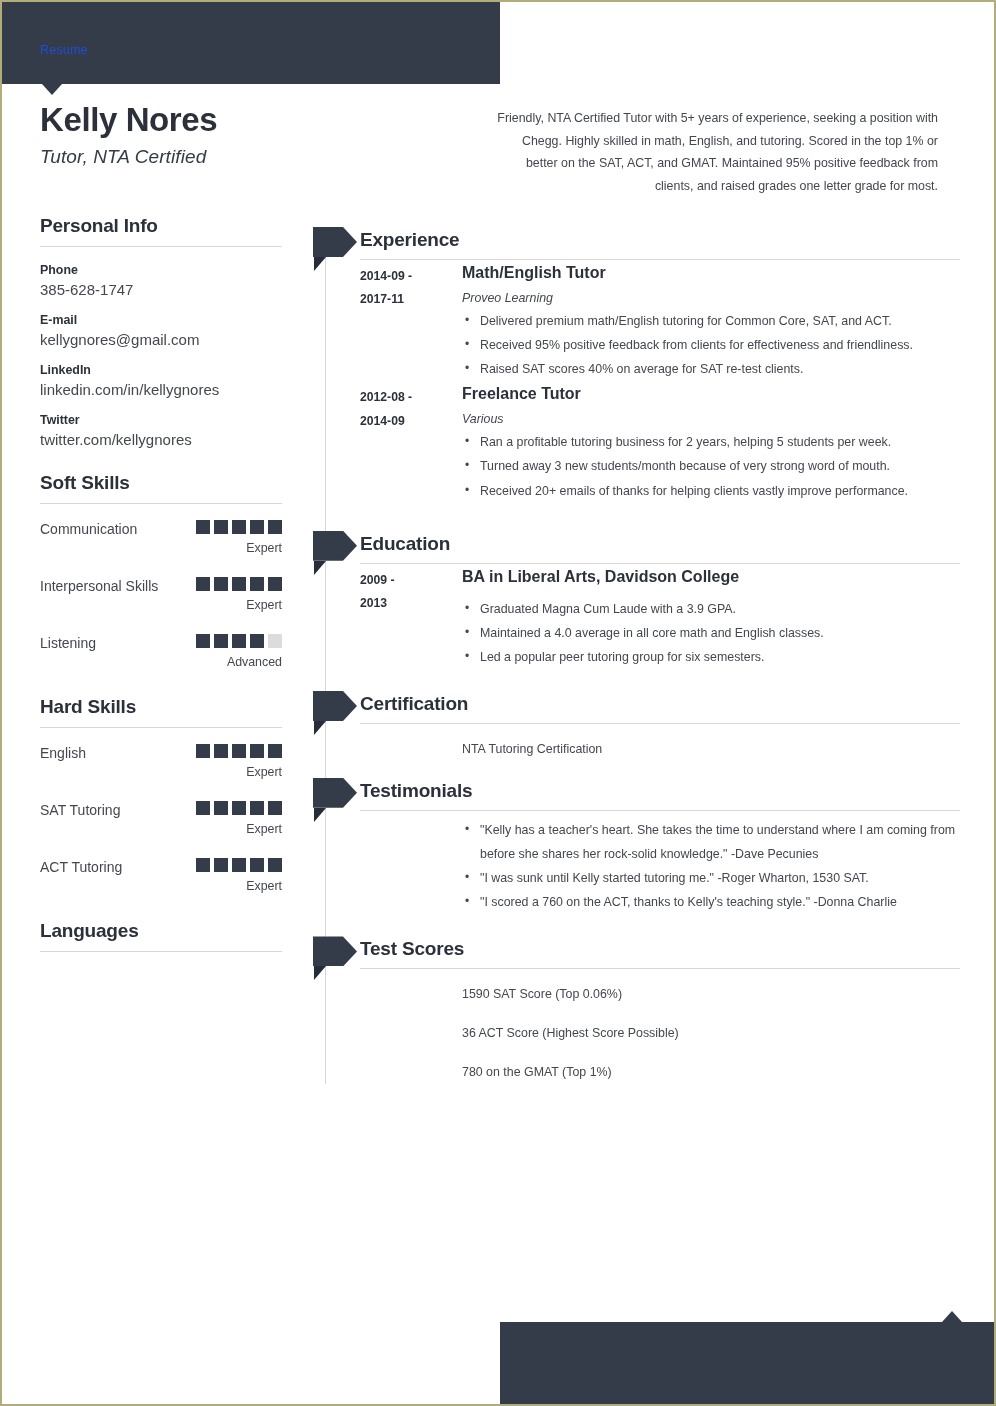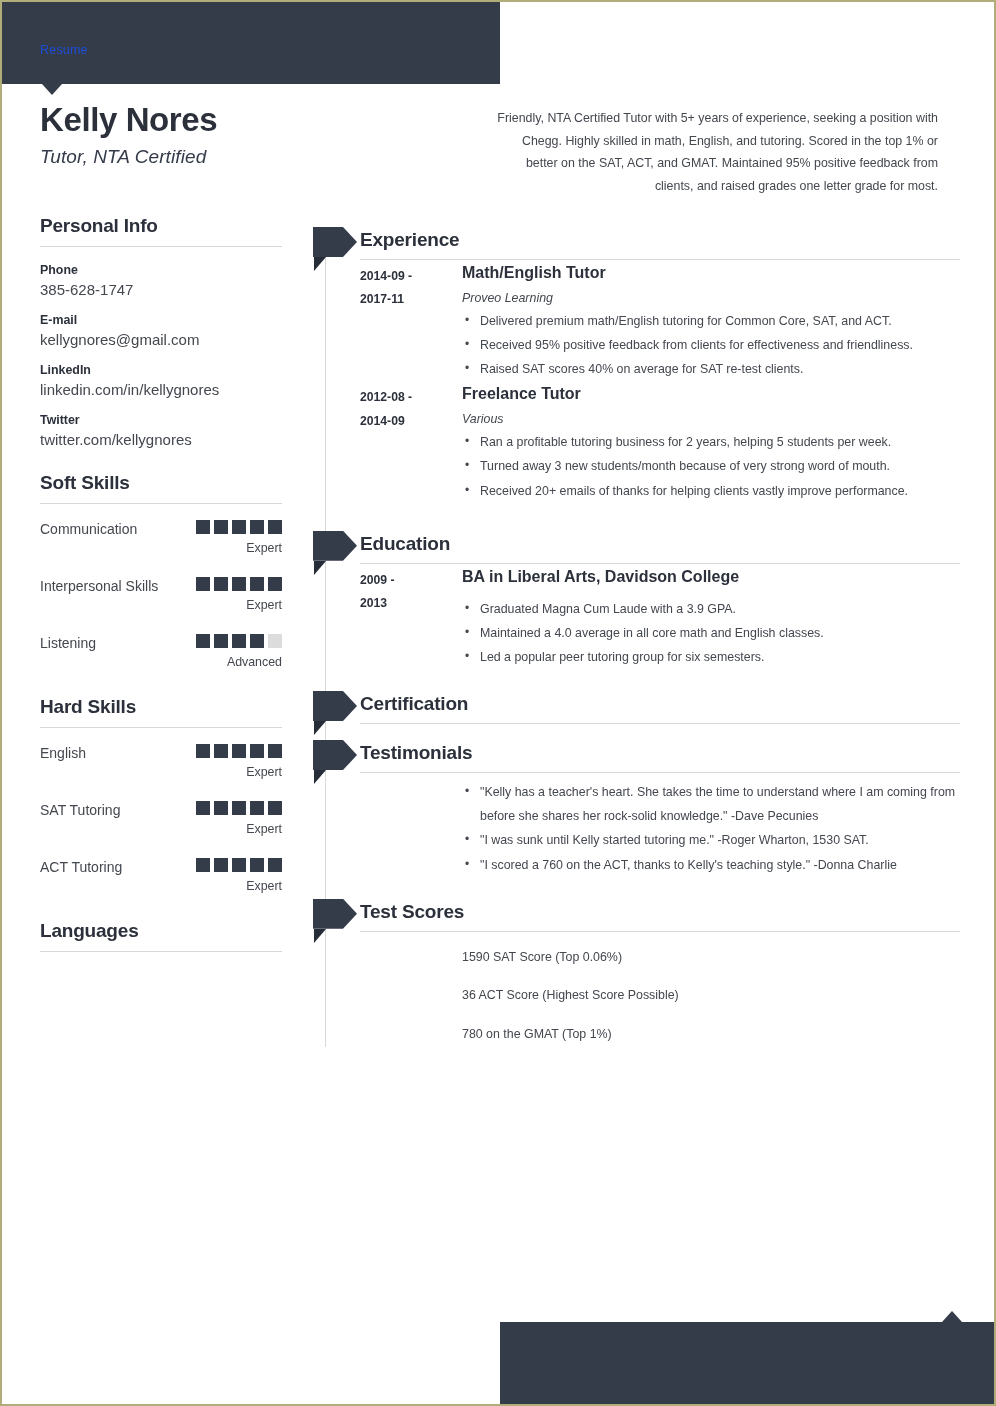--- a/index.html
+++ b/index.html
@@ -490,20 +490,23 @@
 
     <section class="section">
       <div class="sec-head-wrap">
         <span class="ribbon">
           <span class="flag"></span>
             <span class="fold"></span>
         </span>
         <h2 class="sec-title">Certification</h2>
       </div>
       <hr class="sec-rule">
+      <div class="plain-block">
+        <div class="plain-line">NTA Tutoring Certification</div>
+      </div>
     </section>
 
     <div class="sec-spacer-sm"></div>
 
     <section class="section">
       <div class="sec-head-wrap">
         <span class="ribbon">
           <span class="flag"></span>
             <span class="fold"></span>
         </span>

